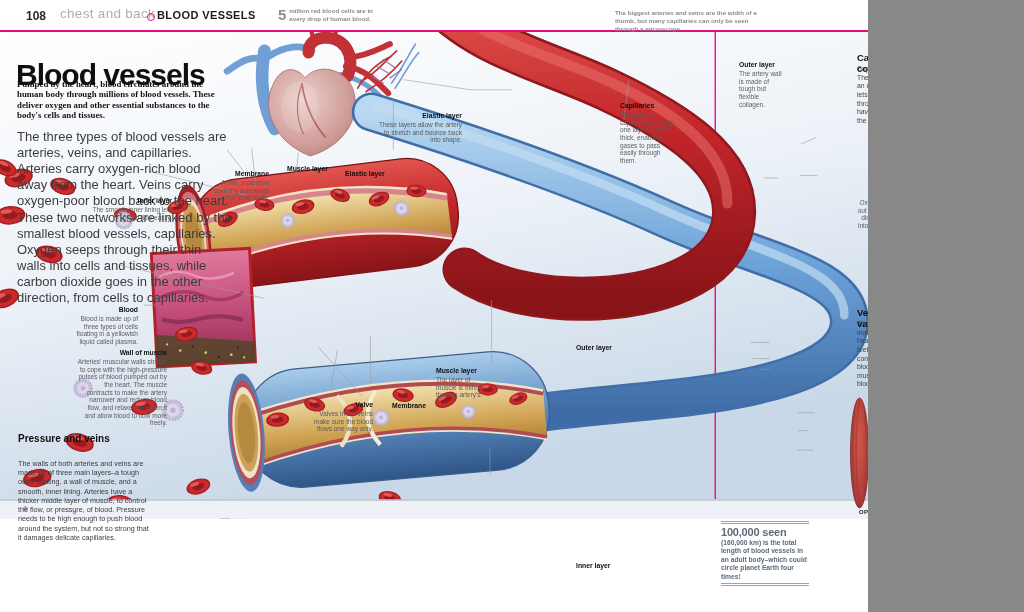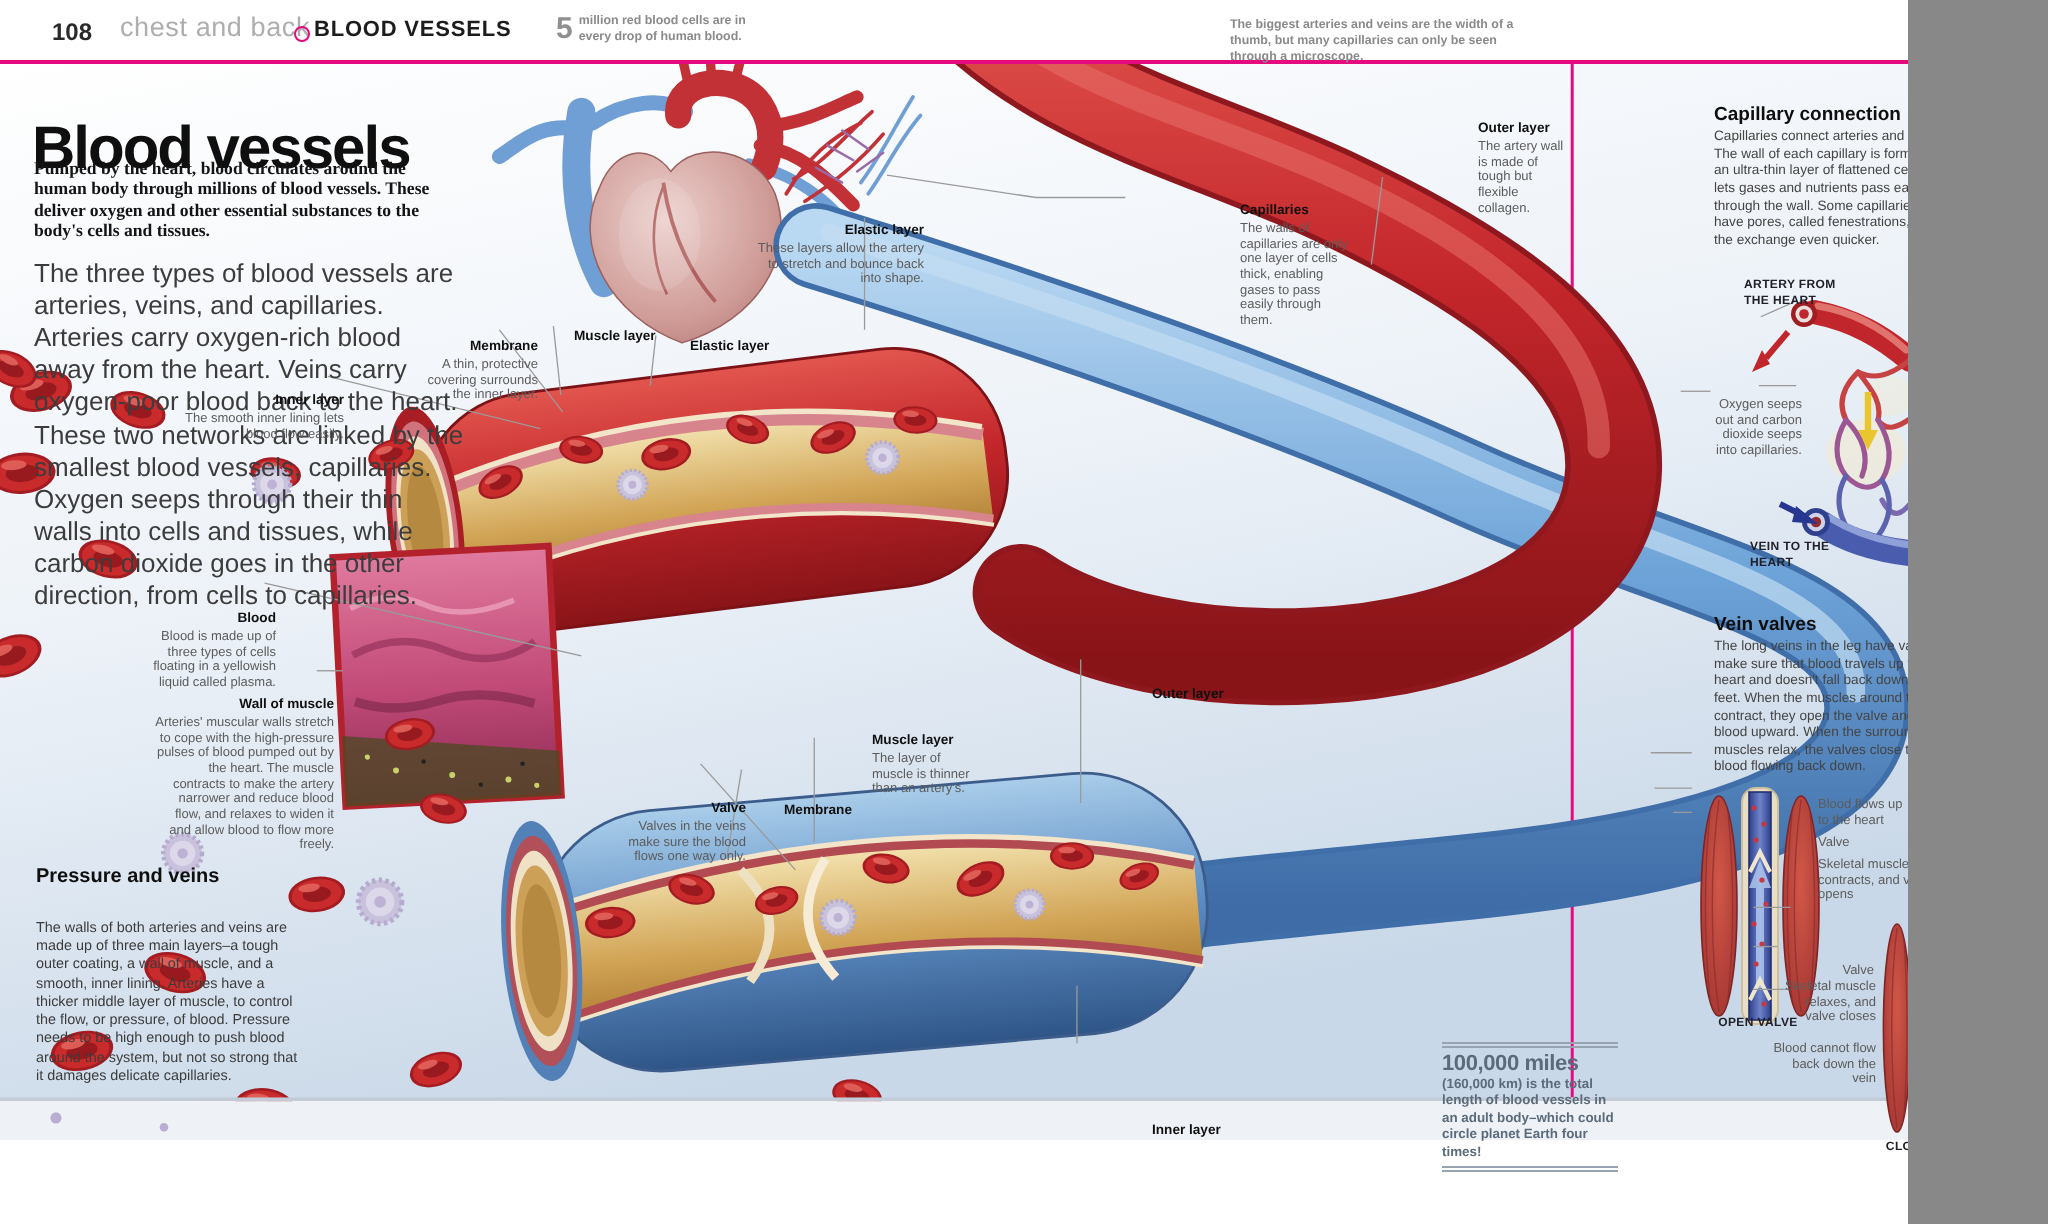--- a/index.html
+++ b/index.html
@@ -1,16 +1,16 @@
 <!DOCTYPE html>
 <html style="--accent: #e50b7e; --artery_red: #c3262b; --vein_blue: #7fb2df; --plasma_tan: #d2a557; --stat_text: #5c6b7a;"><head>
 <meta charset="utf-8">
 <style>
   html,body{margin:0;padding:0;background:#888;}
-  .page{position:relative;width:954px;height:612px;overflow:hidden;background:#fff;
+  .page{position:relative;width:868px;height:612px;overflow:hidden;background:#fff;
         font-family:"Liberation Sans",sans-serif;-webkit-font-smoothing:antialiased;}
   svg{display:block}
   
   .header{position:absolute;top:0;left:0;right:0;height:30px;background:#fff;z-index:20;
           border-bottom:2px solid var(--accent,#e50b7e);}
   .pageno{position:absolute;top:9px;font-size:12px;font-weight:bold;color:#2a2a2a;}
   .section-title{position:absolute;left:60px;top:6px;font-size:13.5px;color:#aeaeae;letter-spacing:.3px;}
   .ring{position:absolute;left:147px;top:13px;width:6px;height:6px;border:1.6px solid var(--accent,#e50b7e);border-radius:50%;}
   .topic{position:absolute;left:157px;top:9px;font-size:11px;font-weight:bold;color:#1c1c1c;letter-spacing:.4px;}
   .fact{position:absolute;top:7px;display:flex;gap:3px;color:#8a8a8a;}
@@ -379,21 +379,21 @@
   <div class="lbl" style="left:392px;top:402px;width:40px">
     <b class="t">Membrane</b>
     </div>
   <div class="lbl" style="left:576px;top:562px;width:50px">
     <b class="t">Inner layer</b>
     </div>
 
   <div class="stat">
     <div class="rule"></div>
       <div class="rule"></div>
-    <div class="big">100,000 miles</div>
+    <div class="big">100,000 seen</div>
     <div class="small">(160,000 km) is the total length of blood vessels in an adult body–which could circle planet Earth four times!</div>
     <div class="rule"></div>
       <div class="rule"></div>
   </div>
 
   <div class="sb-head" style="left:857px;top:52px">Capillary connection</div>
   <div class="sb-text" style="left:857px;top:65px;width:127px">Capillaries connect arteries and veins. The wall of each capillary is formed from an ultra-thin layer of flattened cells. This lets gases and nutrients pass easily through the wall. Some capillaries also have pores, called fenestrations, to make the exchange even quicker.</div>
 
   <div class="lbl caps" style="left:872px;top:140px;width:58px">ARTERY FROM THE HEART</div>
   <div class="lbl" style="left:964px;top:147px;width:42px">Capillaries form a network around cells and tissues.</div>

